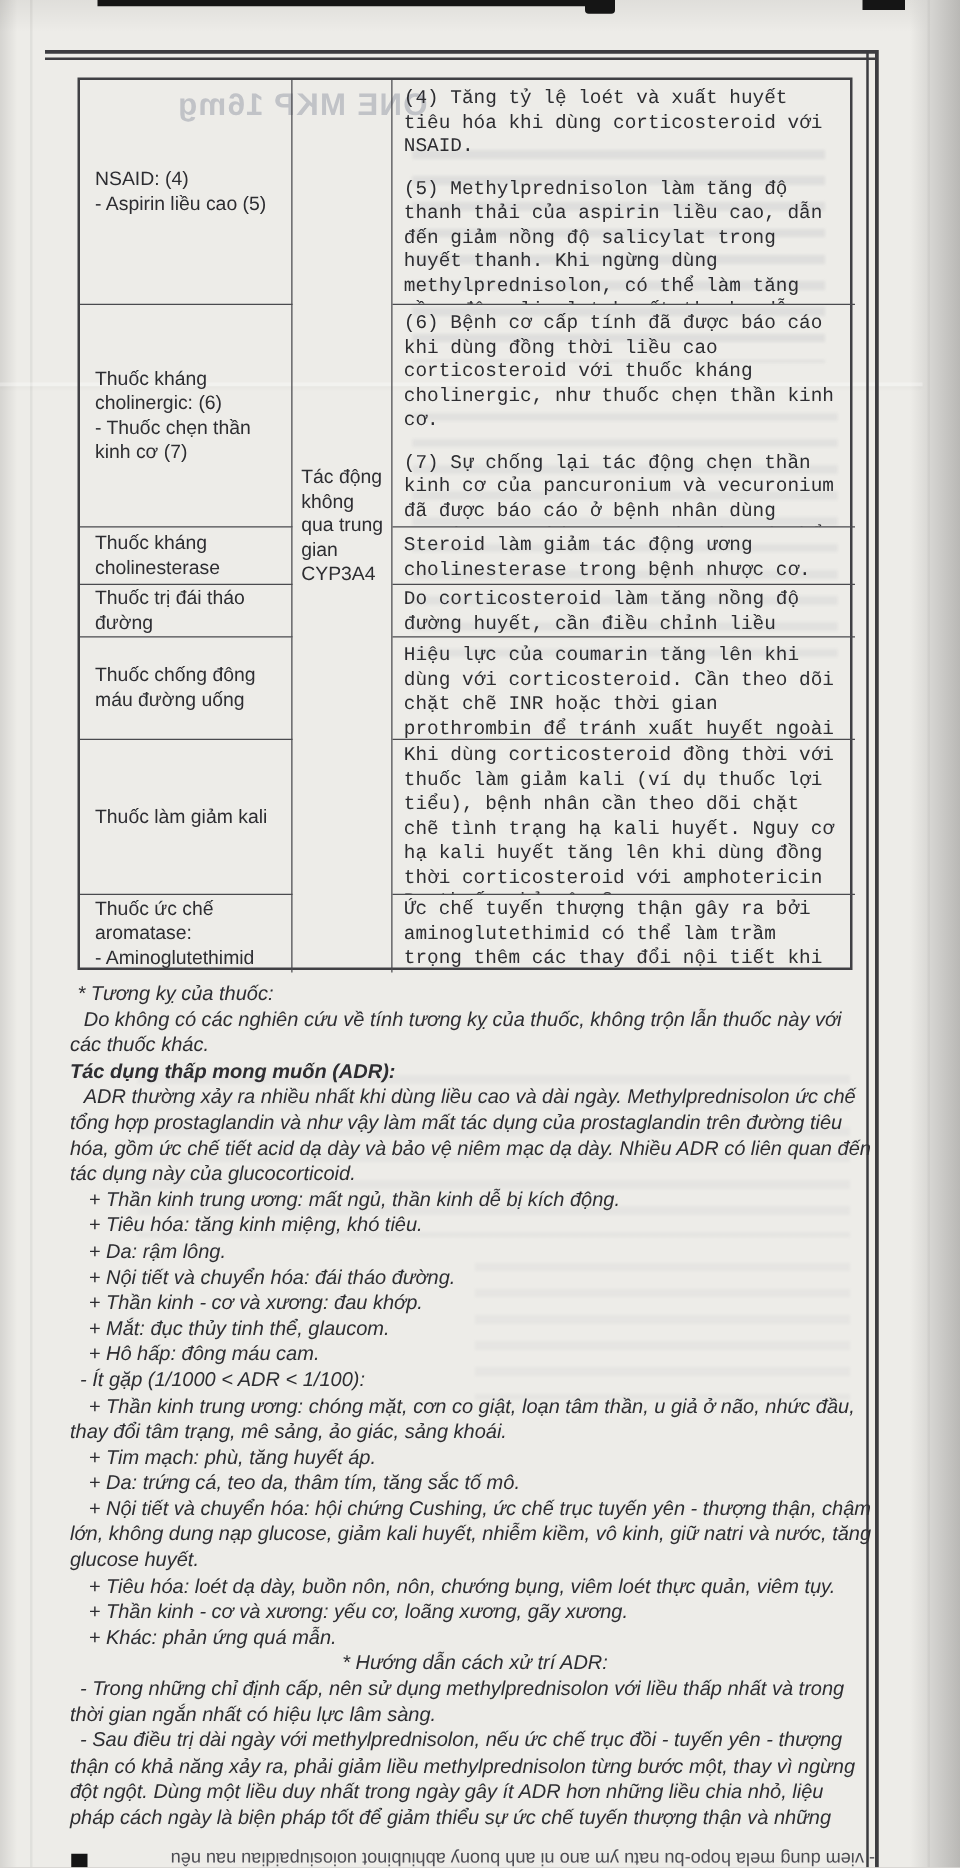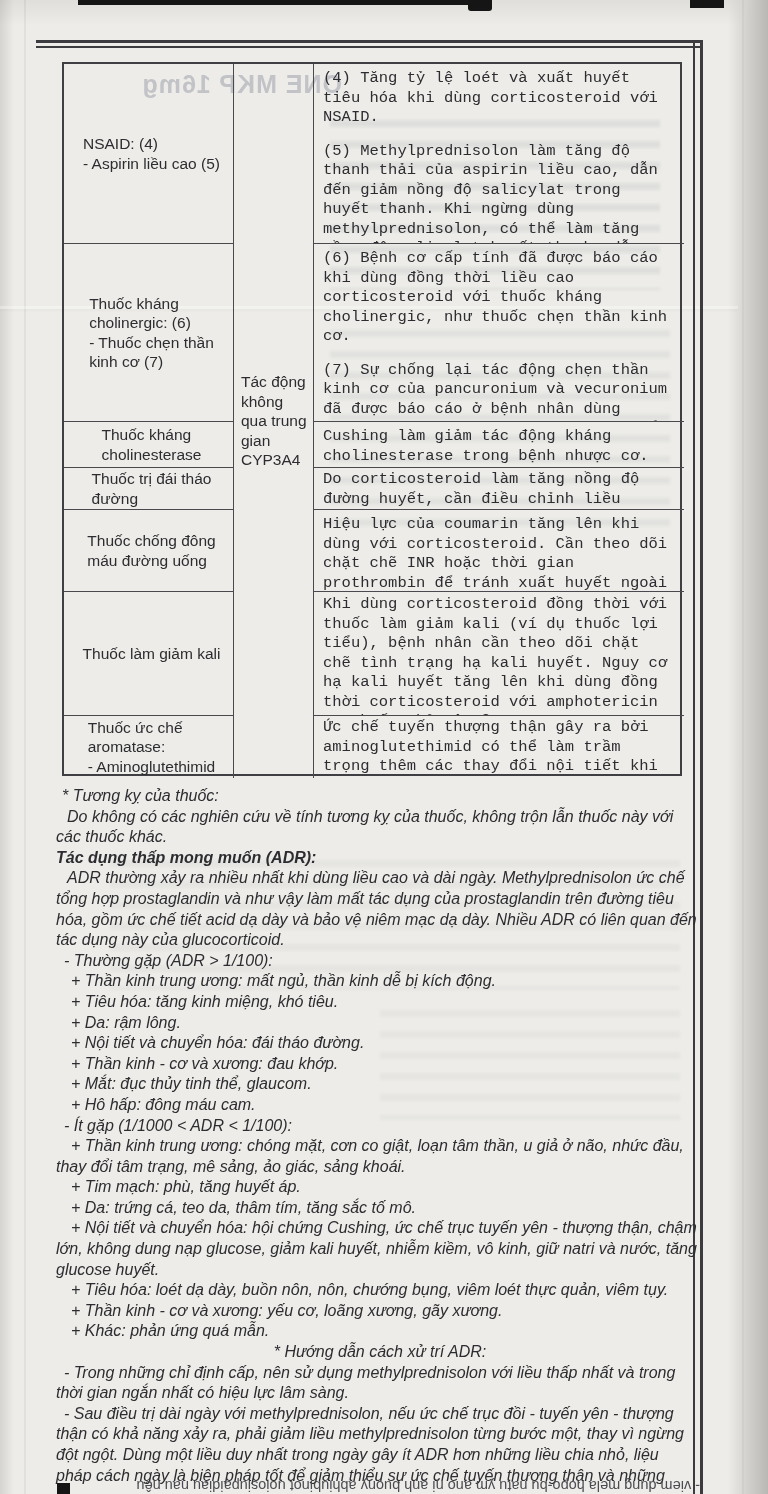--- a/index.html
+++ b/index.html
@@ -34,21 +34,21 @@
   
   .itable{
     position:absolute;left:62px;top:62px;width:620px;height:714px;
     display:grid;grid-template-columns:170px 80px 370px;
     grid-template-rows:180px 178px 46px 42px 82px 124px 62px;
     border:2px solid #404044;box-sizing:border-box;z-index:2;
     font-size:15.5px;line-height:19.5px;
   }
   .itable .cell{box-sizing:border-box;overflow:hidden;}
   .c1{grid-column:1;border-right:1.5px solid #4a4a4e;border-bottom:1.5px solid #4a4a4e;
-      display:flex;align-items:center;padding:4px 6px 4px 12px;justify-content:center;}
+      display:flex;align-items:center;padding:4px 6px 4px 12px;}
   .c1 span{white-space:pre-line;}
   .c1.last{border-bottom:none;}
   .mid{grid-column:2;grid-row:1 / span 7;border-right:1.5px solid #4a4a4e;
       display:flex;align-items:center;padding:4px 4px 4px 7px;}
   .c3{grid-column:3;border-bottom:1.5px solid #4a4a4e;padding:5px 8px 0 9px;}
   .c3.last{border-bottom:none;}
   .c3 p{margin:0 0 14px 0;font-family:Liberation Mono, monospace;}
   .c3 p:last-child{margin-bottom:0;}
   
   .body-text{position:absolute;left:56px;top:786px;width:642px;z-index:2;
@@ -111,21 +111,21 @@
       <p>(7) Sự chống lại tác động chẹn thần kinh cơ của pancuronium và vecuronium đã được báo cáo ở bệnh nhân dùng corticosteroid. Tương tác này có thể xảy ra với các thuốc chẹn thần kinh cơ khác.</p>
     </div>
     <div class="cell mid">
         <span>Tác động không qua trung gian CYP3A4</span>
       </div>
     <div class="cell c1" style="grid-row:3;">
         <span>Thuốc kháng
 cholinesterase</span>
       </div>
     <div class="cell c3" style="grid-row:3;">
-      <p>Cushing làm giảm tác động kháng cholinesterase trong bệnh nhược cơ.</p>
+      <p>Steroid làm giảm tác động ương cholinesterase trong bệnh nhược cơ.</p>
     </div>
     <div class="cell c3" style="grid-row:4;padding-top:2px;">
       <p>Do corticosteroid làm tăng nồng độ đường huyết, cần điều chỉnh liều thuốc trị đái tháo đường.</p>
     </div>
     <div class="cell c1" style="grid-row:4;">
         <span>Thuốc trị đái tháo
 đường</span>
       </div>
     <div class="cell c1" style="grid-row:5;">
         <span>Thuốc chống đông
@@ -148,21 +148,20 @@
     <div class="cell c3 last" style="grid-row:7;padding-top:2px;">
       <p>Ức chế tuyến thượng thận gây ra bởi aminoglutethimid có thể làm trầm trọng thêm các thay đổi nội tiết khi điều trị glucocorticoid kéo dài.</p>
     </div>
   </div>
 
   <div class="body-text">
     <p class="ind-star">* Tương kỵ của thuốc:</p>
     <p class="ind-par">Do không có các nghiên cứu về tính tương kỵ của thuốc, không trộn lẫn thuốc này với các thuốc khác.</p>
     <p class="bold">Tác dụng thấp mong muốn (ADR):</p>
     <p class="ind-par">ADR thường xảy ra nhiều nhất khi dùng liều cao và dài ngày. Methylprednisolon ức chế tổng hợp prostaglandin và như vậy làm mất tác dụng của prostaglandin trên đường tiêu hóa, gồm ức chế tiết acid dạ dày và bảo vệ niêm mạc dạ dày. Nhiều ADR có liên quan đến tác dụng này của glucocorticoid.</p>
-    <p class="ind-dash">- Thường gặp (ADR &gt; 1/100):</p>
     <p class="ind-plus">+ Thần kinh trung ương: mất ngủ, thần kinh dễ bị kích động.</p>
     <p class="ind-plus">+ Tiêu hóa: tăng kinh miệng, khó tiêu.</p>
     <p class="ind-plus">+ Da: rậm lông.</p>
     <p class="ind-plus">+ Nội tiết và chuyển hóa: đái tháo đường.</p>
     <p class="ind-plus">+ Thần kinh - cơ và xương: đau khớp.</p>
     <p class="ind-plus">+ Mắt: đục thủy tinh thể, glaucom.</p>
     <p class="ind-plus">+ Hô hấp: đông máu cam.</p>
     <p class="ind-dash">- Ít gặp (1/1000 &lt; ADR &lt; 1/100):</p>
     <p class="ind-plus">+ Thần kinh trung ương: chóng mặt, cơn co giật, loạn tâm thần, u giả ở não, nhức đầu, thay đổi tâm trạng, mê sảng, ảo giác, sảng khoái.</p>
     <p class="ind-plus">+ Tim mạch: phù, tăng huyết áp.</p>

